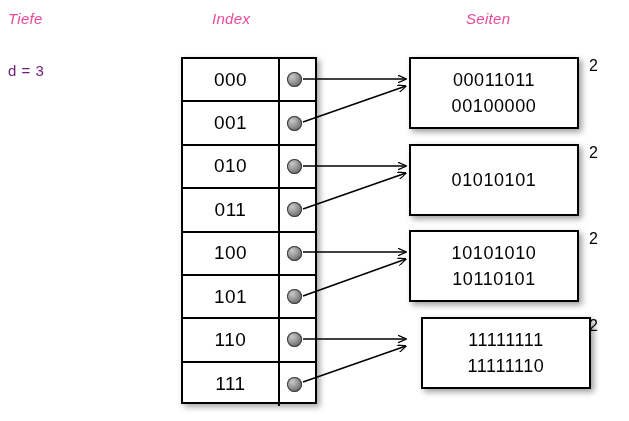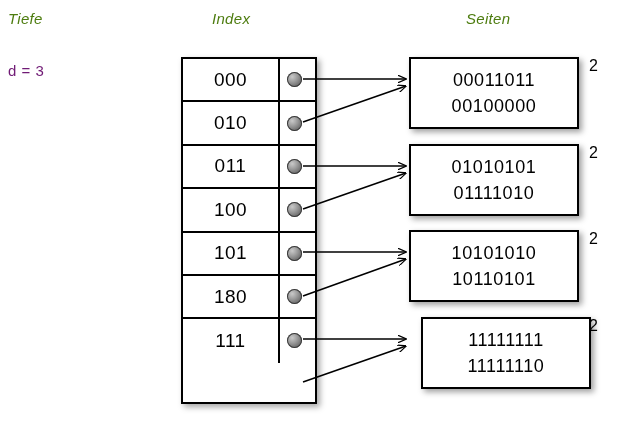--- a/index.html
+++ b/index.html
@@ -16,21 +16,21 @@
     color: #000000;
   }
 
   
   .col-header {
     position: absolute;
     font-style: italic;
     font-size: 15px;
     font-weight: 400;
     letter-spacing: 0.3px;
-    color: #4d7c0f;
+    color: #ec4899;
     white-space: nowrap;
   }
   #header-tiefe  { left: 8px;   top: 10px; }
   #header-index  { left: 212px; top: 10px; }
   #header-seiten { left: 466px; top: 10px; text-align: center; }
 
   .depth-label {
     position: absolute;
     left: 8px;
     top: 62px;
@@ -151,20 +151,26 @@
 
 <div id="index-table">
 
   <div class="index-row">
     <div class="index-key">000</div>
     <div class="index-ptr-cell">
       <span class="ptr-dot"></span>
     </div>
   </div>
 
+  <div class="index-row">
+    <div class="index-key">001</div>
+    <div class="index-ptr-cell">
+      <span class="ptr-dot"></span>
+    </div>
+  </div>
 
   <div class="index-row">
     <div class="index-key">010</div>
     <div class="index-ptr-cell">
       <span class="ptr-dot"></span>
     </div>
   </div>
 
   <div class="index-row">
     <div class="index-key">011</div>
@@ -181,21 +187,21 @@
   </div>
 
   <div class="index-row">
     <div class="index-key">101</div>
     <div class="index-ptr-cell">
       <span class="ptr-dot"></span>
     </div>
   </div>
 
   <div class="index-row">
-    <div class="index-key">180</div>
+    <div class="index-key">110</div>
     <div class="index-ptr-cell">
       <span class="ptr-dot"></span>
     </div>
   </div>
 
   <div class="index-row">
     <div class="index-key">111</div>
     <div class="index-ptr-cell">
       <span class="ptr-dot"></span>
     </div>
@@ -222,21 +228,20 @@
 </svg>
 
 <div class="page-box" id="page-box-0">
   <div class="page-line">00011011</div>
   <div class="page-line">00100000</div>
 </div>
 <div class="page-count" id="page-count-0">2</div>
 
 <div class="page-box" id="page-box-1">
   <div class="page-line">01010101</div>
-  <div class="page-line">01111010</div>
 </div>
 <div class="page-count" id="page-count-1">2</div>
 
 <div class="page-box" id="page-box-2">
   <div class="page-line">10101010</div>
   <div class="page-line">10110101</div>
 </div>
 <div class="page-count" id="page-count-2">2</div>
 
 <div class="page-box" id="page-box-3">

